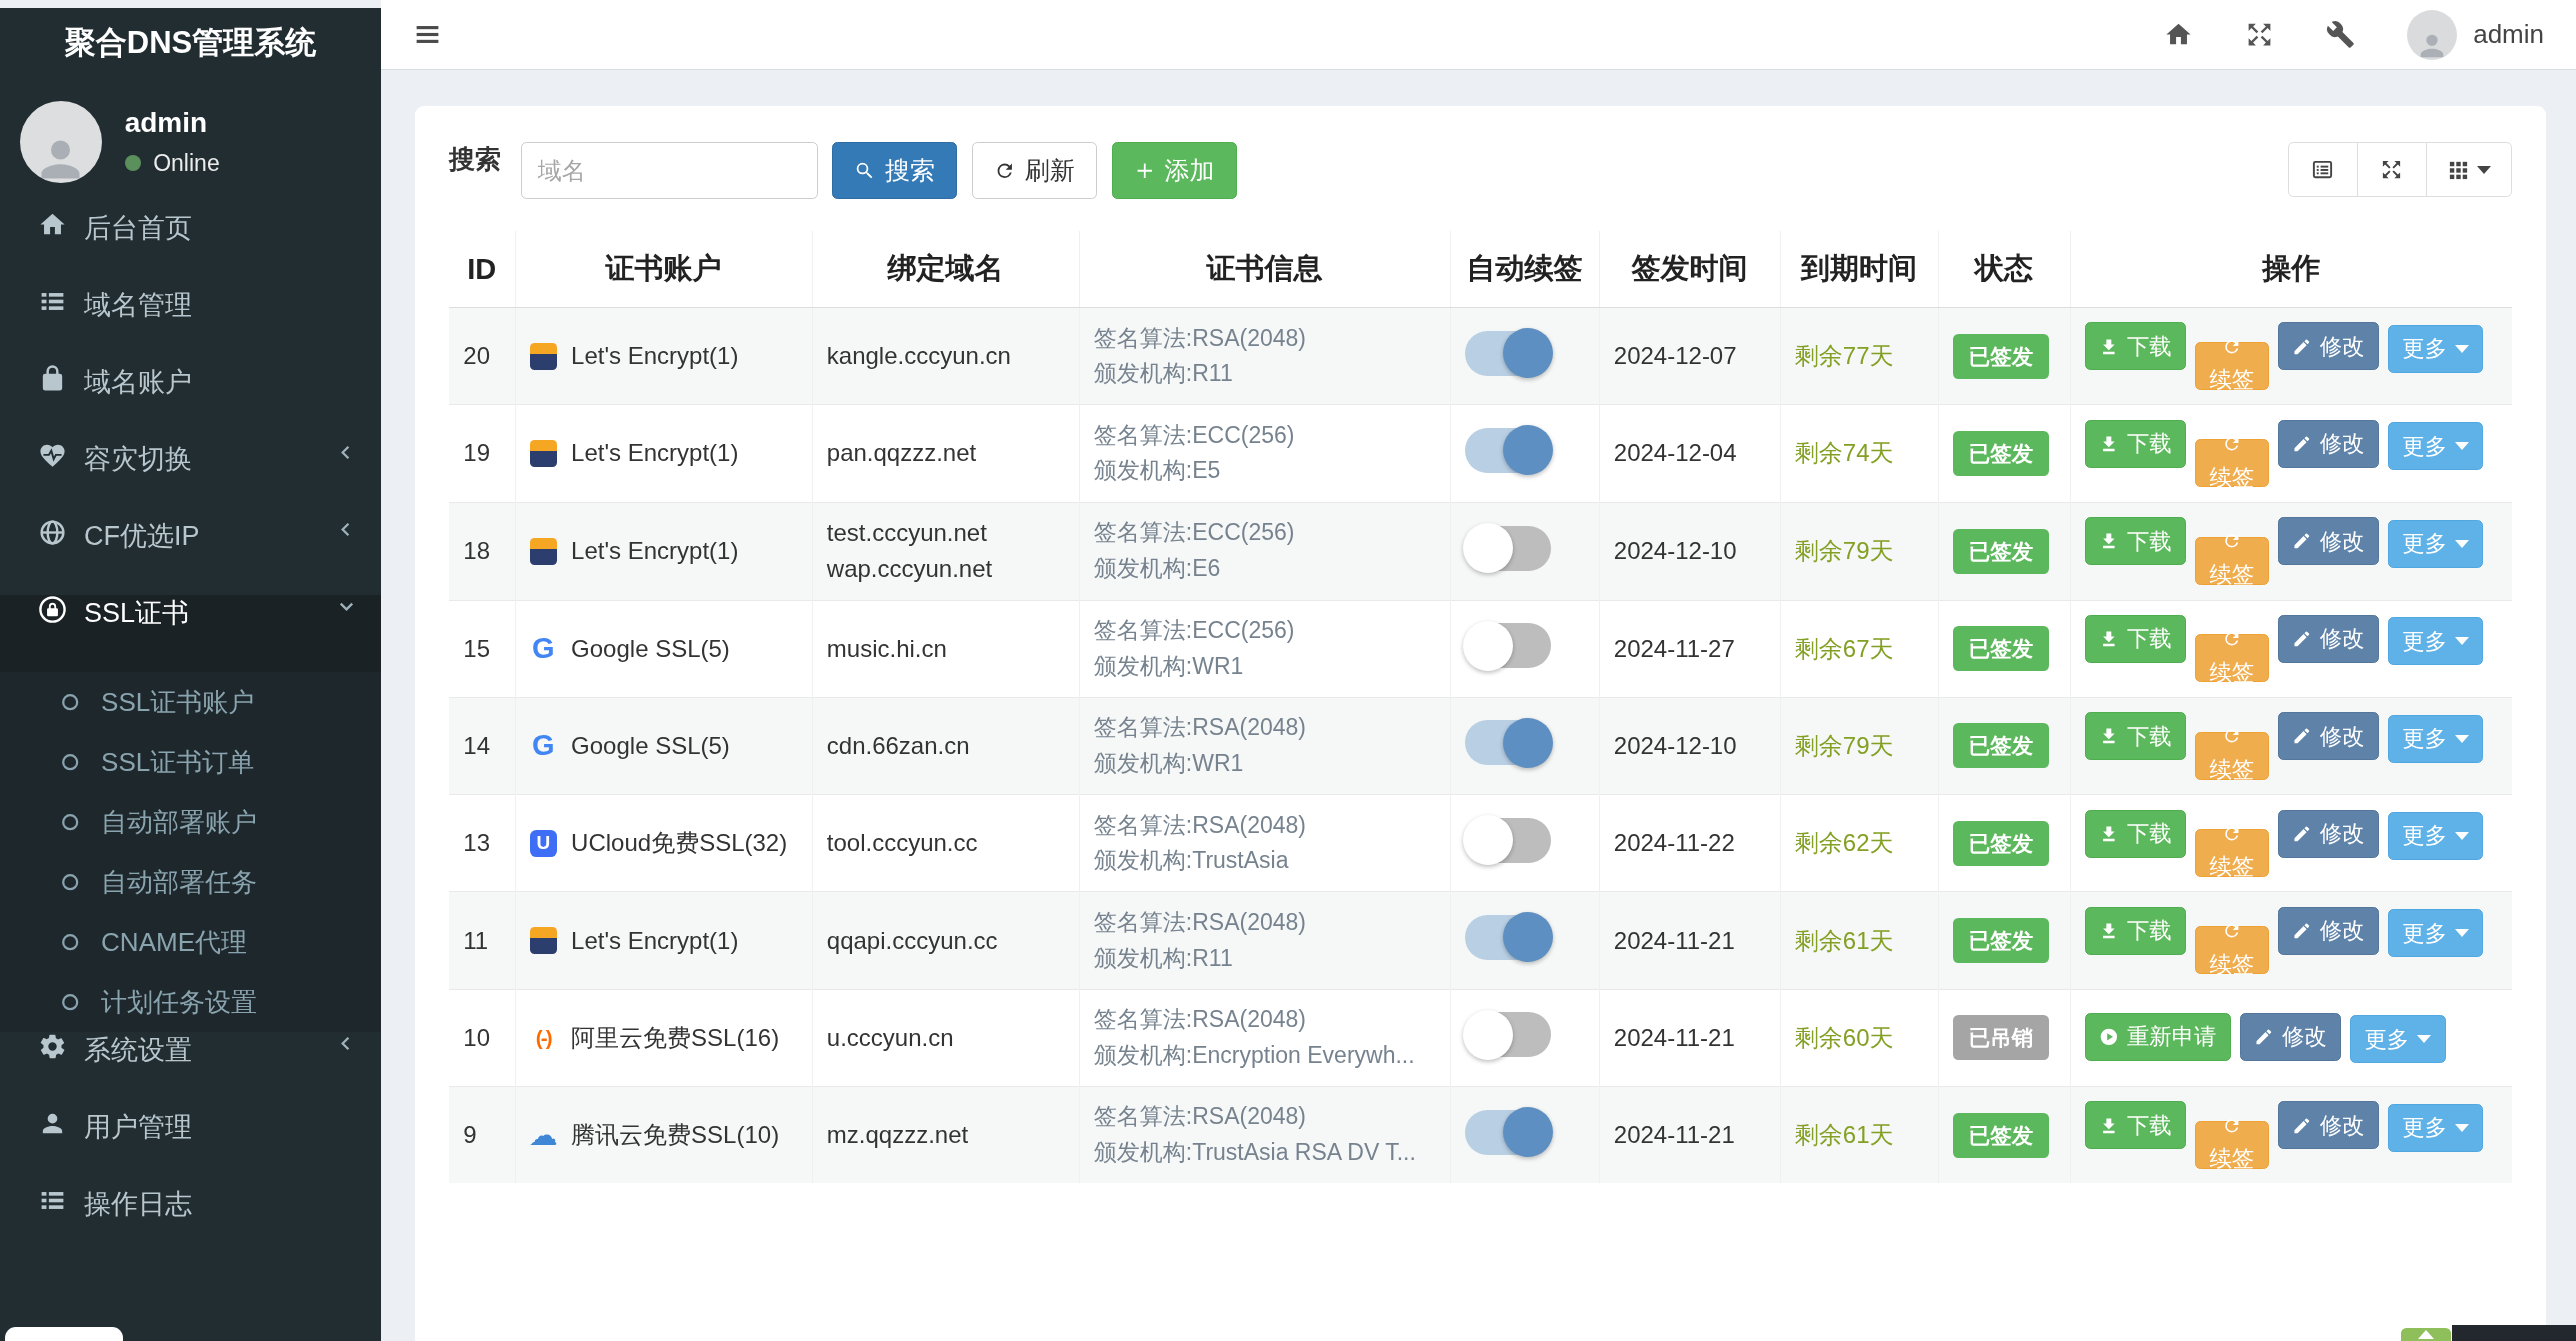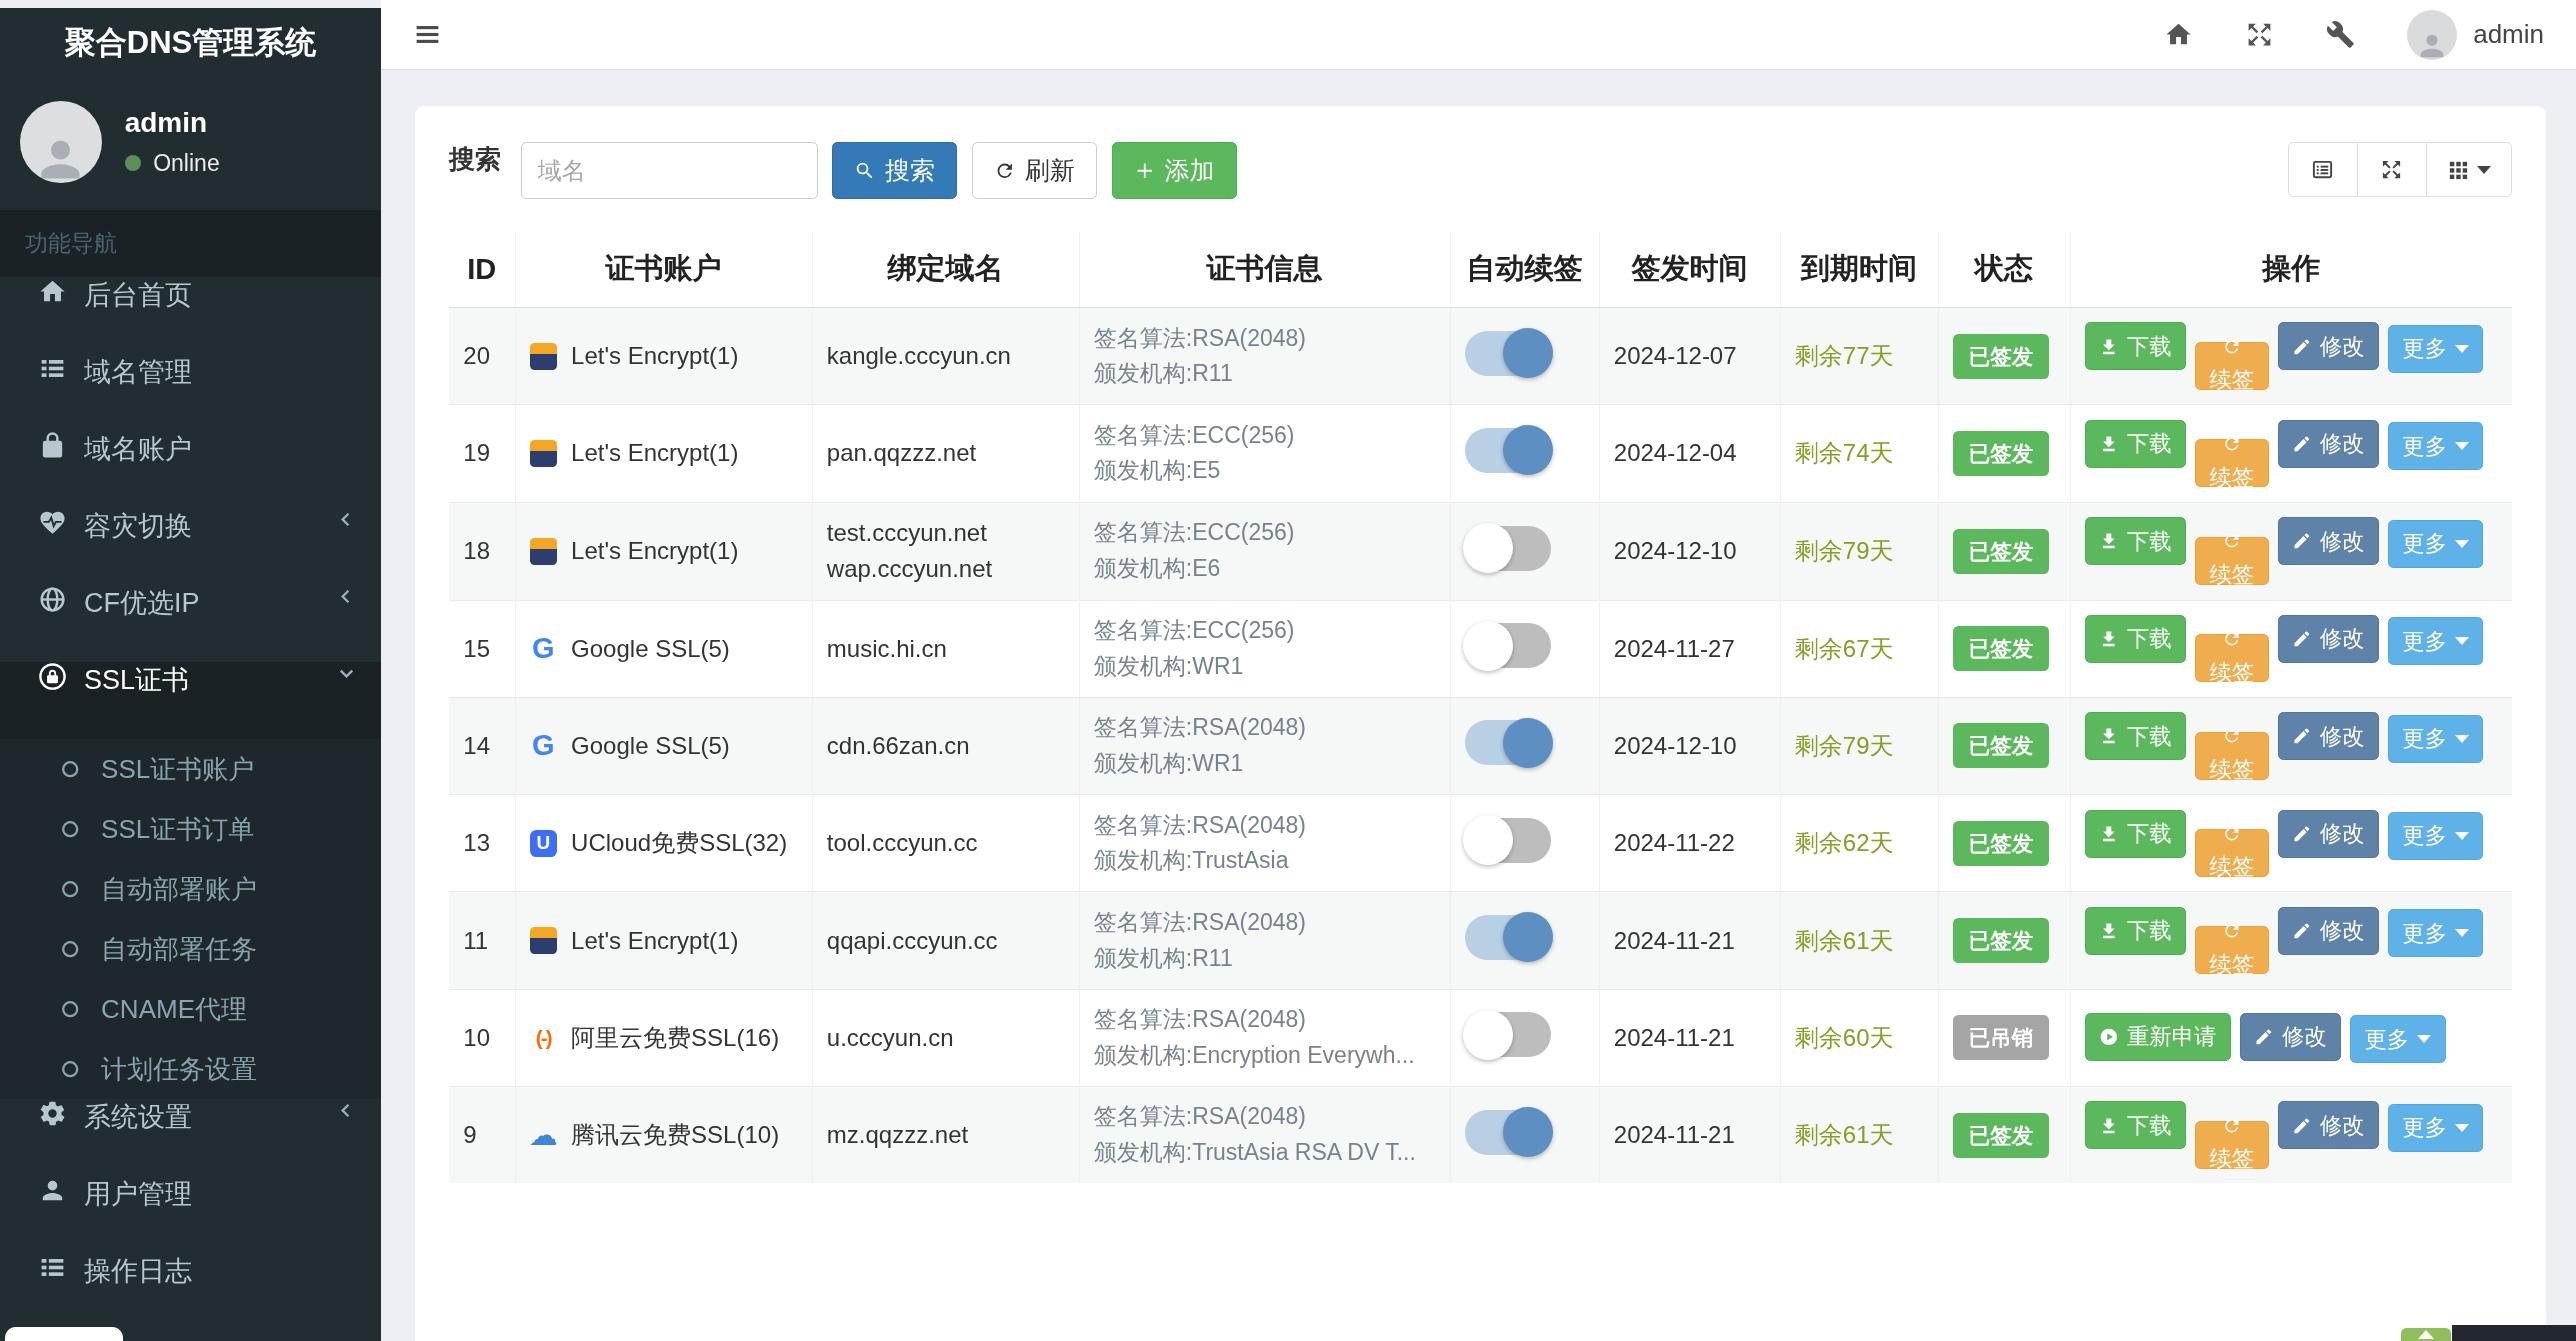--- a/index.html
+++ b/index.html
@@ -138,21 +138,20 @@
         </svg>
     </div>
     <div>
       <div class="uname">admin</div>
       <div class="ustatus">
         <span class="dot"></span>
         <span>Online</span>
       </div>
     </div>
   </div>
-  <div class="nav-header">功能导航</div>
   <ul class="nav" id="nav">
       <li>
         <a class="nav-link">
           <svg class="ic nav-ic" viewBox="0 0 24 24" fill="currentColor">
             <path d="M10 20v-6h4v6h5v-8h3L12 3 2 12h3v8z"></path>
           </svg>
           <span class="nav-label">后台首页</span>
         </a>
       </li>
       <li>

